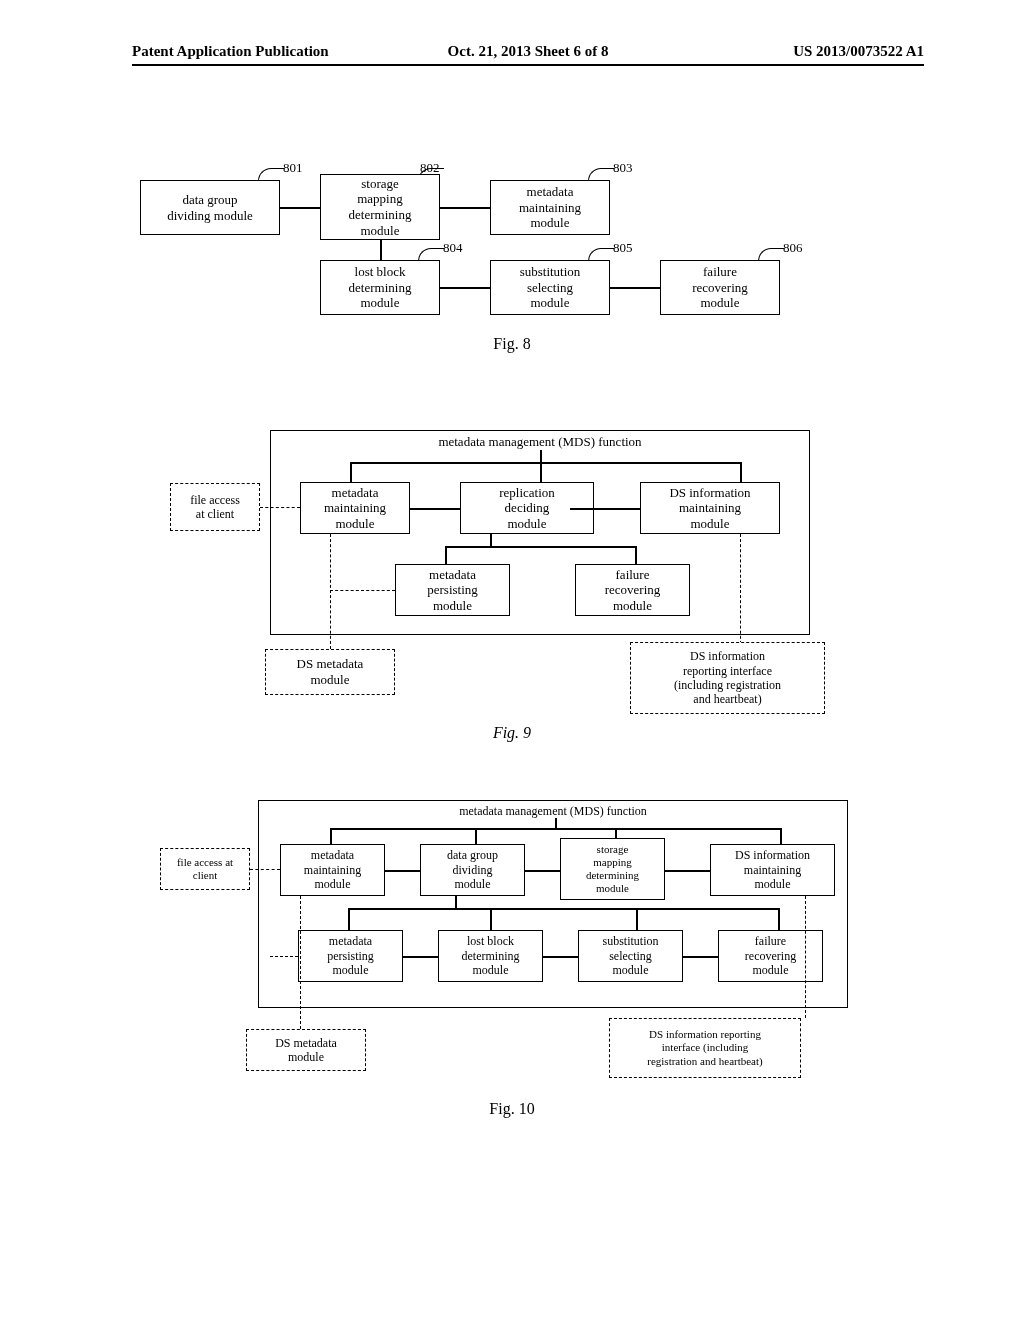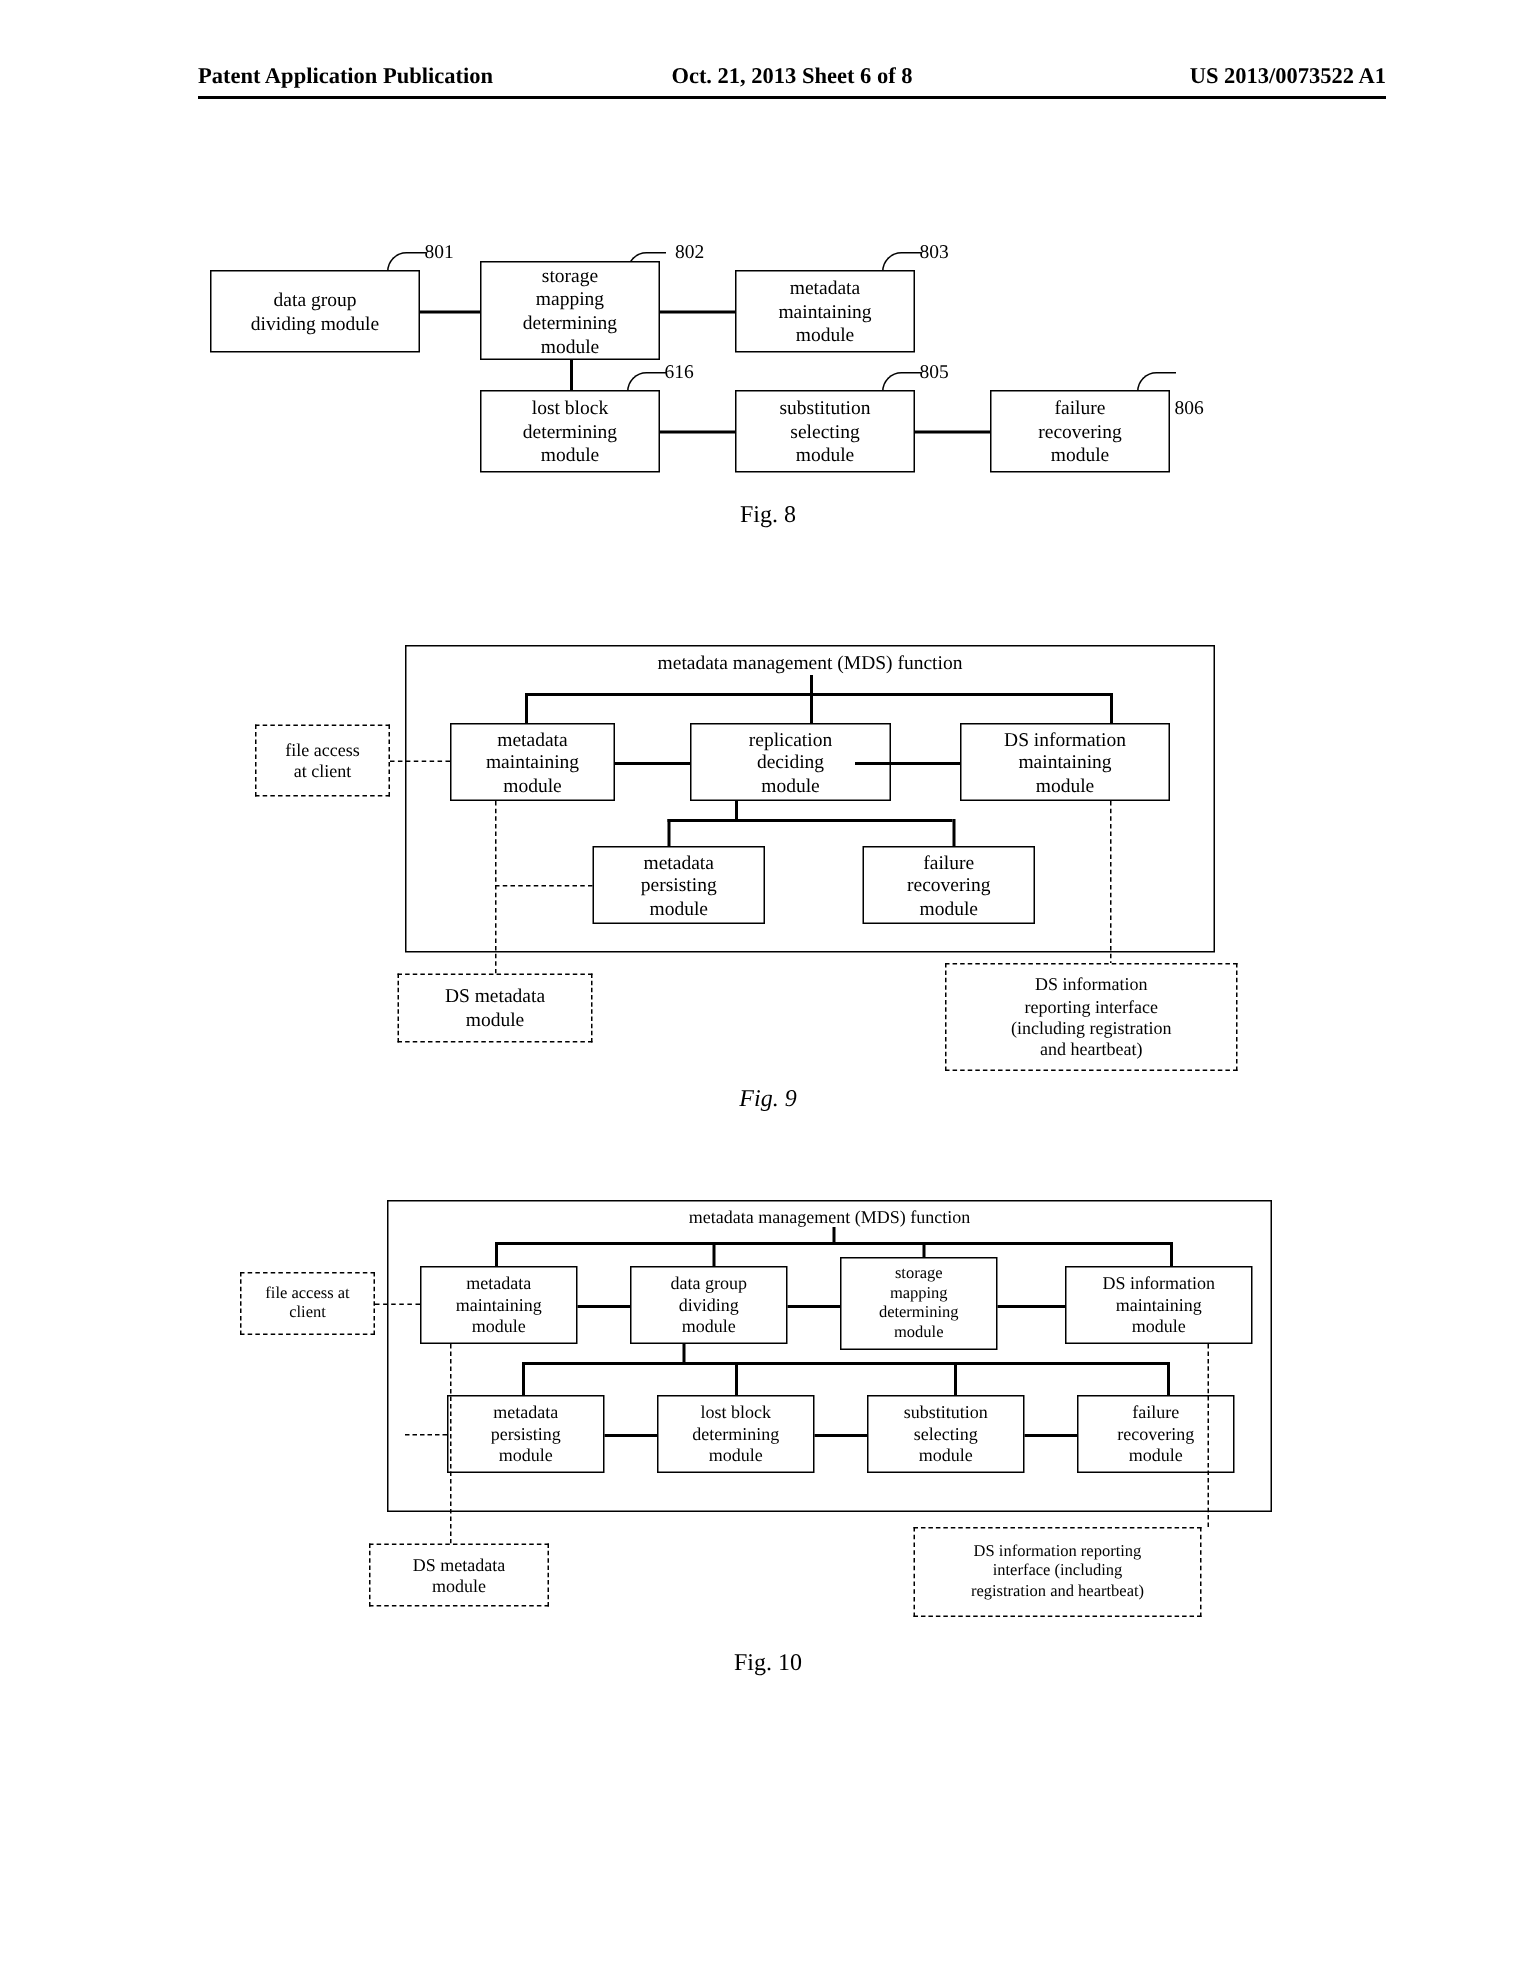--- a/index.html
+++ b/index.html
@@ -102,51 +102,51 @@
 
 <div class="page" style="top:160px; height:230px;">
 
   <div class="arc" style="top:8px; left:258px;"></div>
   <div class="tag" style="top:0px;left:283px;">801</div>
   <div class="box" style="top:20px;left:140px;width:140px;height:55px;">data group
 dividing module</div>
   <div class="line hline" style="top:47px;left:280px;width:40px;"></div>
 
   <div class="arc" style="top:8px; left:418px;"></div>
-  <div class="tag" style="top:0px;left:450px;">802</div>
+  <div class="tag" style="top:0px;left:420px;">802</div>
   <div class="box" style="top:14px;left:320px;width:120px;height:66px;">storage
 mapping
 determining
 module</div>
   <div class="line hline" style="top:47px;left:440px;width:50px;"></div>
 
   <div class="arc" style="top:8px; left:588px;"></div>
   <div class="tag" style="top:0px;left:613px;">803</div>
   <div class="box" style="top:20px;left:490px;width:120px;height:55px;">metadata
 maintaining
 module</div>
 
   <div class="line vline" style="top:80px;left:380px;height:20px;"></div>
 
   <div class="arc" style="top:88px; left:418px;"></div>
-  <div class="tag" style="top:80px;left:443px;">616</div>
+  <div class="tag" style="top:80px;left:443px;">804</div>
   <div class="box" style="top:100px;left:320px;width:120px;height:55px;">lost block
 determining
 module</div>
   <div class="line hline" style="top:127px;left:440px;width:50px;"></div>
 
   <div class="arc" style="top:88px; left:588px;"></div>
   <div class="tag" style="top:80px;left:613px;">805</div>
   <div class="box" style="top:100px;left:490px;width:120px;height:55px;">substitution
 selecting
 module</div>
   <div class="line hline" style="top:127px;left:610px;width:50px;"></div>
 
   <div class="arc" style="top:88px; left:758px;"></div>
-  <div class="tag" style="top:80px;left:783px;margin-top:24px;">806</div>
+  <div class="tag" style="top:80px;left:783px;">806</div>
   <div class="box" style="top:100px;left:660px;width:120px;height:55px;">failure
 recovering
 module</div>
 
   <div class="caption" style="top:175px;">Fig. 8</div>
 </div>
 
 <div class="page" style="top:420px; height:360px;">
 
   <div class="frame" style="top:10px;left:270px;width:540px;height:205px;"></div>

